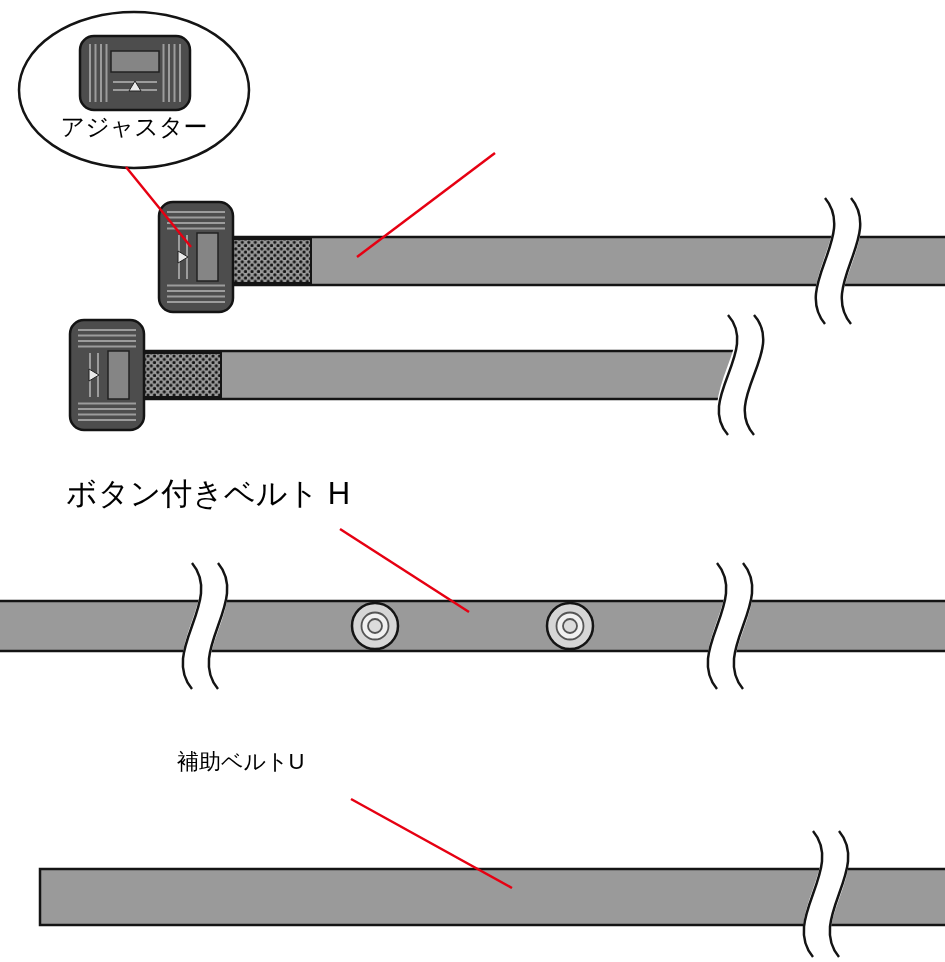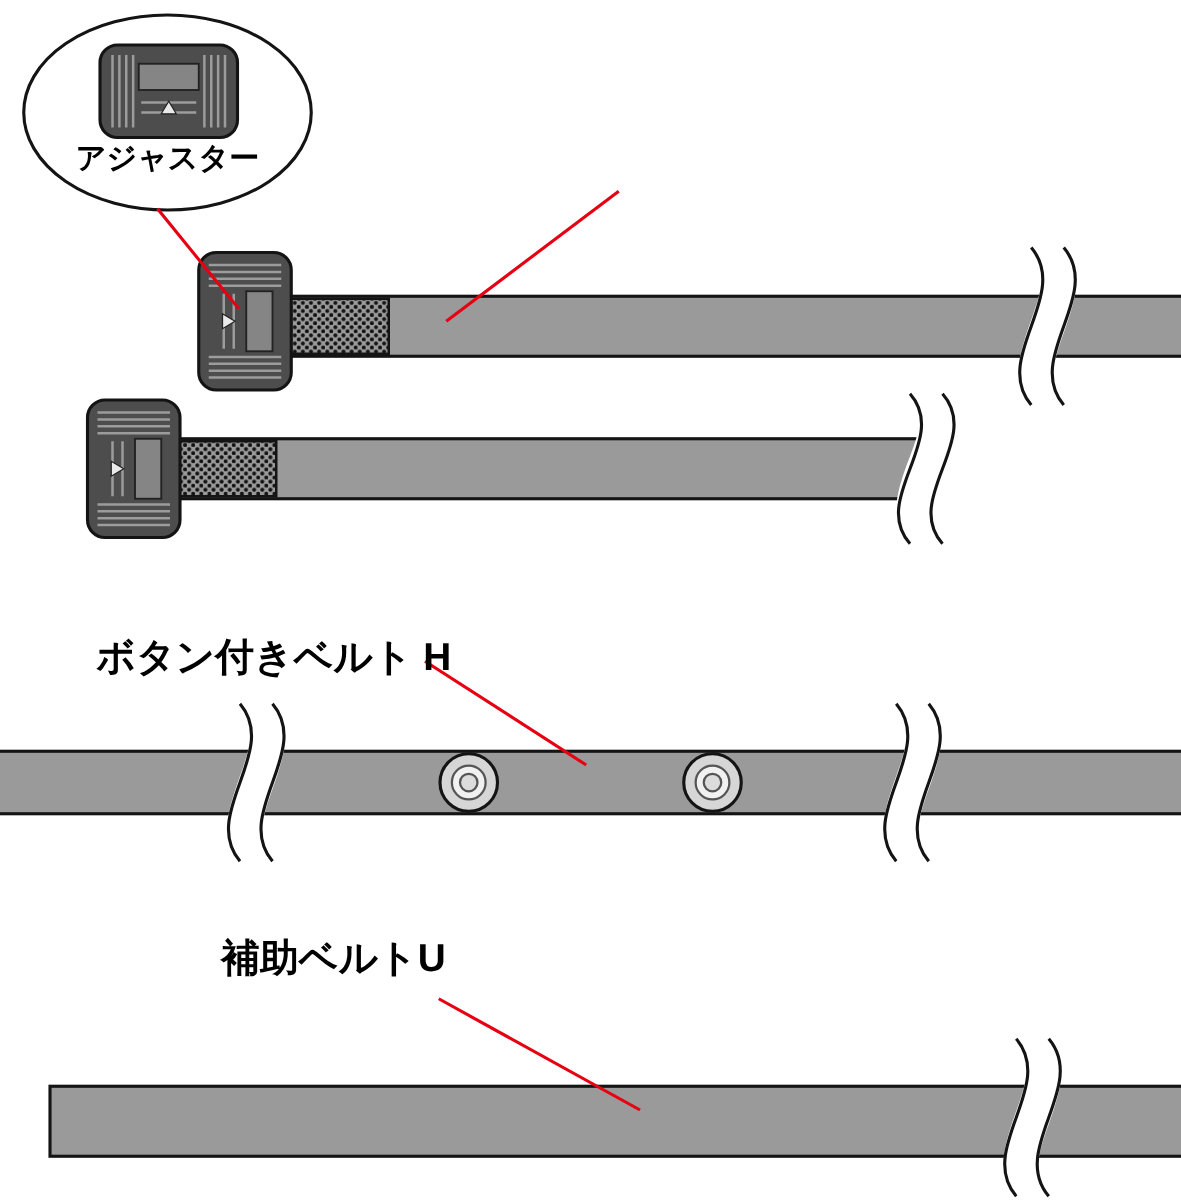--- a/index.html
+++ b/index.html
@@ -10,25 +10,25 @@
     --buckle-rib:#9c9c9c;
     --buckle-slot:#858585;
     --button-gray:#d6d6d6;
   }
   html,body{margin:0;padding:0;background:#fff;}
   .canvas{
     position:relative;width:945px;height:962px;background:#fff;overflow:hidden;
     font-family:"Liberation Sans",sans-serif;
   }
   svg.layer{position:absolute;left:0;top:0;display:block;}
-  .label{position:absolute;color:#000;white-space:nowrap;line-height:1.15;font-weight:bold;}
+  .label{position:absolute;color:#000;white-space:nowrap;line-height:1.15;}
   .label-callout{left:24px;top:113px;width:220px;text-align:center;font-size:24px;}
   .label-g{left:424px;top:110px;font-size:31px;}
-  .label-h{left:77px;top:476px;font-size:31px;margin-top:32px;}
-  .label-u{left:177px;top:749px;font-size:31px;}
+  .label-h{left:66px;top:476px;font-size:31px;}
+  .label-u{left:177px;top:749px;font-size:22px;}
 
   
   .ellipse-callout{fill:#fff;stroke:var(--line-black);stroke-width:2.5;}
   .belt{fill:var(--belt-gray);stroke:var(--line-black);stroke-width:2.5;}
   .dotted{fill:url(#dots);stroke:var(--line-black);stroke-width:2;}
   .white-fill{fill:#fff;stroke:none;}
   .white-band{fill:none;stroke:#fff;}
   .w28{stroke-width:28;}
   .w52{stroke-width:52;}
   .break-line{fill:none;stroke:var(--line-black);stroke-width:2.5;}

